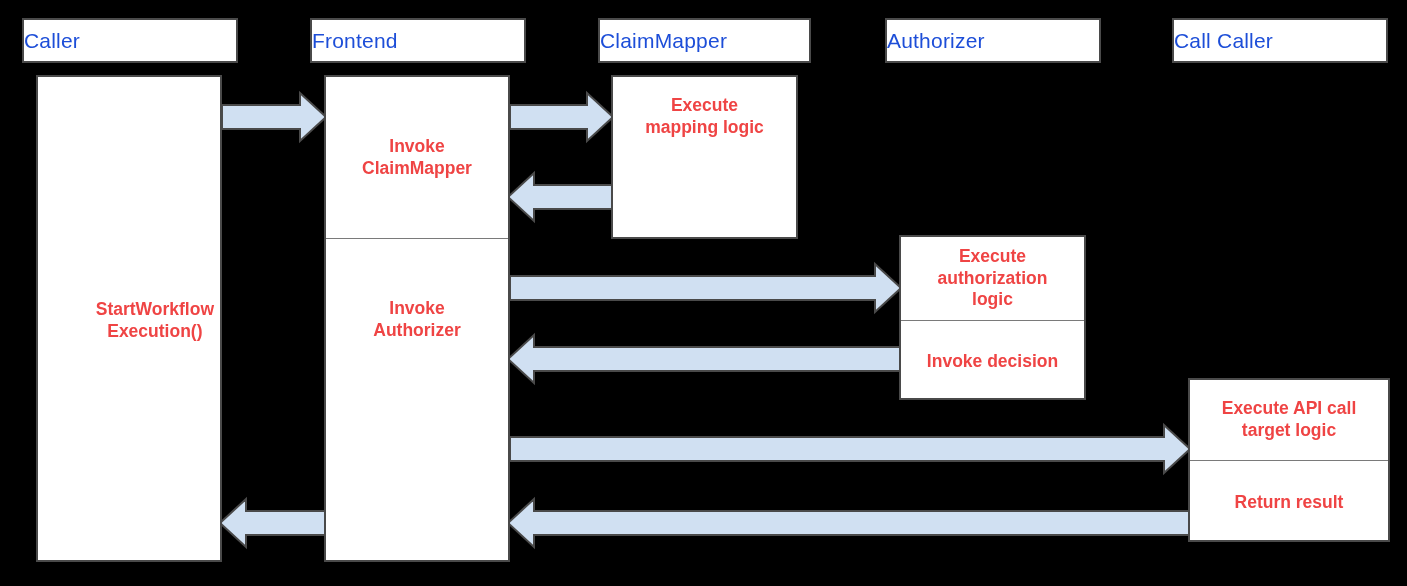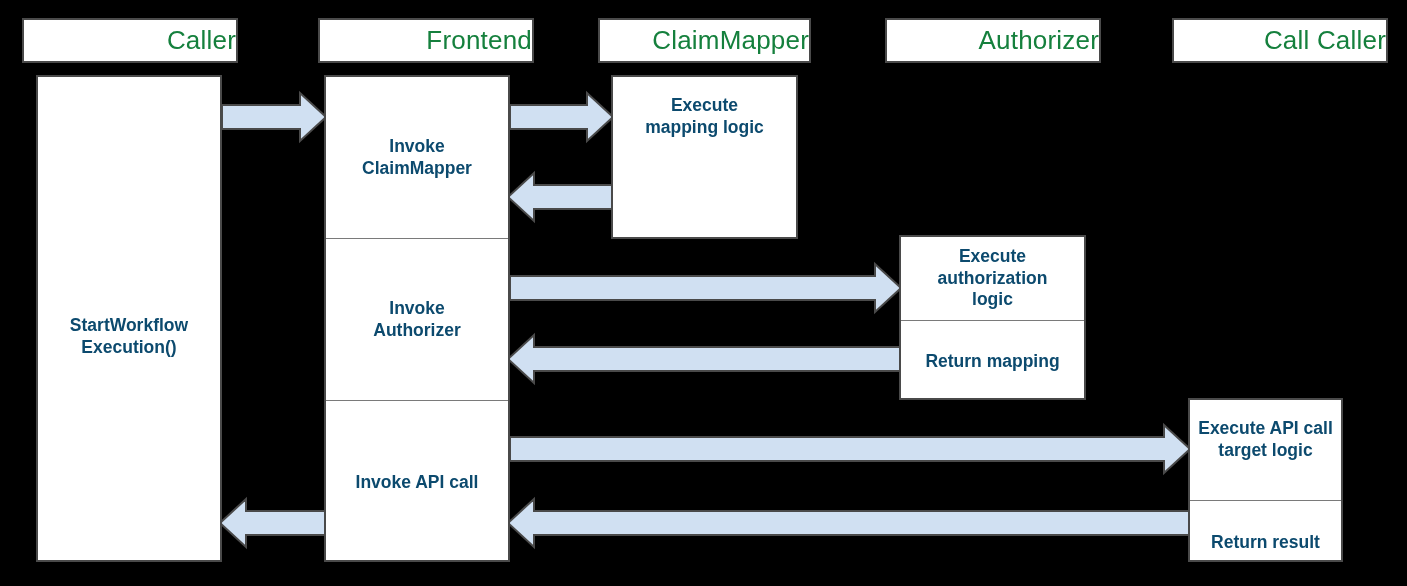--- a/index.html
+++ b/index.html
@@ -18,44 +18,44 @@
     background: #000000;
     overflow: hidden;
   }
   .lifeline-header {
     position: absolute;
     background: #ffffff;
     border: 2px solid #4a4a4a;
     box-sizing: border-box;
     display: flex;
     align-items: center;
-    justify-content: flex-end;
-    color: #15803d;
-    font-size: 26px;
+    justify-content: flex-start;
+    color: #1d4ed8;
+    font-size: 21px;
     font-weight: 400;
     letter-spacing: 0.2px;
     font-family: "Liberation Sans", sans-serif;
   }
   .activation {
     position: absolute;
     background: #ffffff;
     border: 2px solid #4a4a4a;
     box-sizing: border-box;
     z-index: 5;
   }
   .segment {
     position: absolute;
     left: 0;
     right: 0;
     box-sizing: border-box;
     display: flex;
     align-items: center;
     justify-content: center;
     text-align: center;
-    color: #0c4a6e;
+    color: #ef4444;
     font-size: 17.5px;
     font-weight: bold;
     line-height: 1.25;
     padding: 2px 6px;
     font-family: "Liberation Sans", sans-serif;
   }
   .segment.divided {
     border-top: 1.5px solid #7a7a7a;
   }
   .arrow {
@@ -67,66 +67,63 @@
     overflow: visible;
   }
 </style>
 </head>
 <body>
 
 <div id="canvas">
     <div class="lifeline-header" style="left: 22px; top: 18px; width: 216px; height: 45px; background: rgb(255, 255, 255); border-color: rgb(74, 74, 74);">
       <span>Caller</span>
     </div>
-    <div class="lifeline-header" style="left: 318px; top: 18px; width: 216px; height: 45px; background: rgb(255, 255, 255); border-color: rgb(74, 74, 74);">
+    <div class="lifeline-header" style="left: 310px; top: 18px; width: 216px; height: 45px; background: rgb(255, 255, 255); border-color: rgb(74, 74, 74);">
       <span>Frontend</span>
     </div>
     <div class="lifeline-header" style="left: 598px; top: 18px; width: 213px; height: 45px; background: rgb(255, 255, 255); border-color: rgb(74, 74, 74);">
       <span>ClaimMapper</span>
     </div>
     <div class="lifeline-header" style="left: 885px; top: 18px; width: 216px; height: 45px; background: rgb(255, 255, 255); border-color: rgb(74, 74, 74);">
       <span>Authorizer</span>
     </div>
     <div class="lifeline-header" style="left: 1172px; top: 18px; width: 216px; height: 45px; background: rgb(255, 255, 255); border-color: rgb(74, 74, 74);">
       <span>Call Caller</span>
     </div>
     <div class="activation" style="left: 36px; top: 75px; width: 186px; height: 487px; background: rgb(255, 255, 255); border-color: rgb(74, 74, 74);">
-      <div class="segment" style="top: 16px; height: 487px;">
+      <div class="segment" style="top: 0px; height: 487px; justify-content: flex-end;">
         <span>StartWorkflow<br>Execution()</span>
       </div>
     </div>
     <div class="activation" style="left: 324px; top: 75px; width: 186px; height: 487px; background: rgb(255, 255, 255); border-color: rgb(74, 74, 74); text-decoration: underline;">
       <div class="segment" style="top: 0px; height: 161px;">
         <span>Invoke<br>ClaimMapper</span>
       </div>
       <div class="segment divided" style="top: 161px; height: 162px;">
         <span>Invoke<br>Authorizer</span>
-      </div>
-      <div class="segment divided" style="top: 323px; height: 164px;">
-        <span>Invoke API call</span>
       </div>
     </div>
     <div class="activation" style="left: 611px; top: 75px; width: 187px; height: 164px; background: rgb(255, 255, 255); border-color: rgb(74, 74, 74);">
       <div class="segment" style="top: 0px; height: 80px;">
         <span>Execute<br>mapping logic</span>
       </div>
     </div>
     <div class="activation" style="left: 899px; top: 235px; width: 187px; height: 165px; background: rgb(255, 255, 255); border-color: rgb(74, 74, 74);">
       <div class="segment" style="top: 0px; height: 83px;">
         <span>Execute<br>authorization<br>logic</span>
       </div>
       <div class="segment divided" style="top: 83px; height: 82px;">
-        <span>Return mapping</span>
+        <span>Invoke decision</span>
       </div>
     </div>
-    <div class="activation" style="left: 1188px; top: 398px; width: 155px; height: 164px; background: rgb(255, 255, 255); border-color: rgb(74, 74, 74);">
+    <div class="activation" style="left: 1188px; top: 378px; width: 202px; height: 164px; background: rgb(255, 255, 255); border-color: rgb(74, 74, 74);">
       <div class="segment" style="top: 0px; height: 80px;">
         <span>Execute API call<br>target logic</span>
       </div>
-      <div class="segment divided" style="top: 80px; height: 84px; margin-top: 20px;">
+      <div class="segment divided" style="top: 80px; height: 84px;">
         <span>Return result</span>
       </div>
     </div>
     <div class="arrow" style="left: 222px; top: 92px; width: 104px; height: 50px;">
       <svg width="104" height="50" viewBox="0 0 104 50">
         <polygon points="0,13 78,13 78,1 104,25 78,49 78,37 0,37" fill="#d0e0f2" stroke="#4a4a4a" stroke-width="2" stroke-linejoin="miter"></polygon>
       </svg>
     </div>
     <div class="arrow" style="left: 510px; top: 92px; width: 103px; height: 50px;">
       <svg width="103" height="50" viewBox="0 0 103 50">

